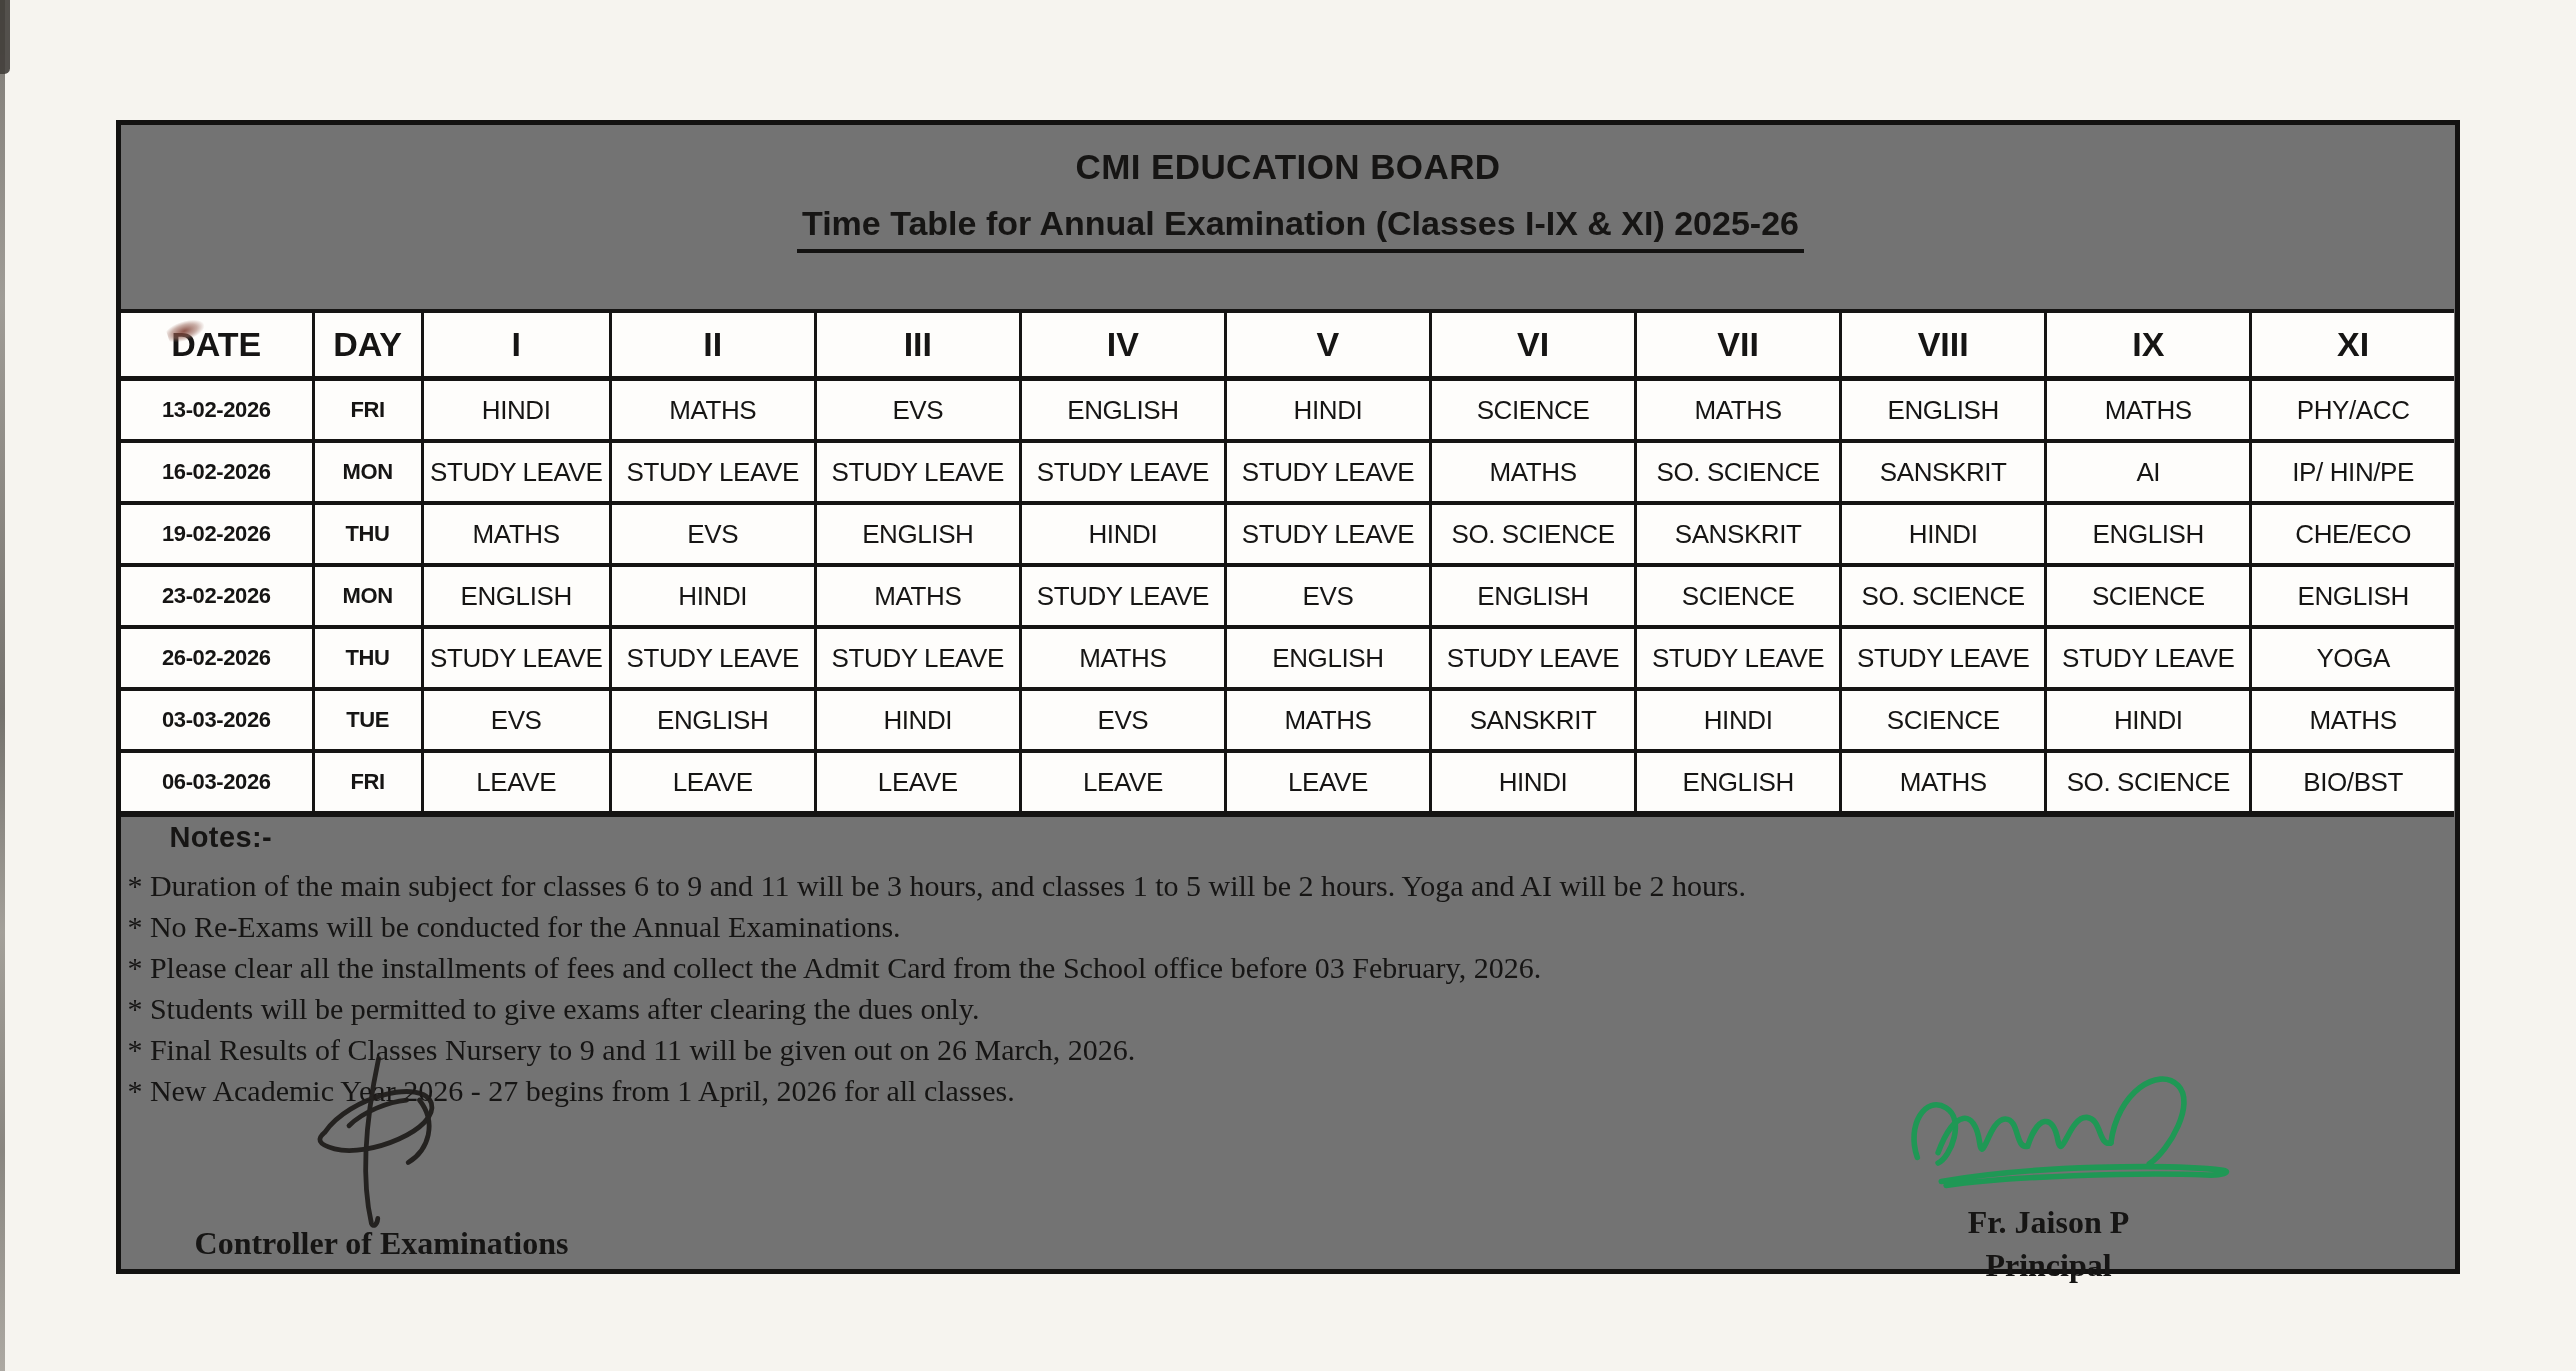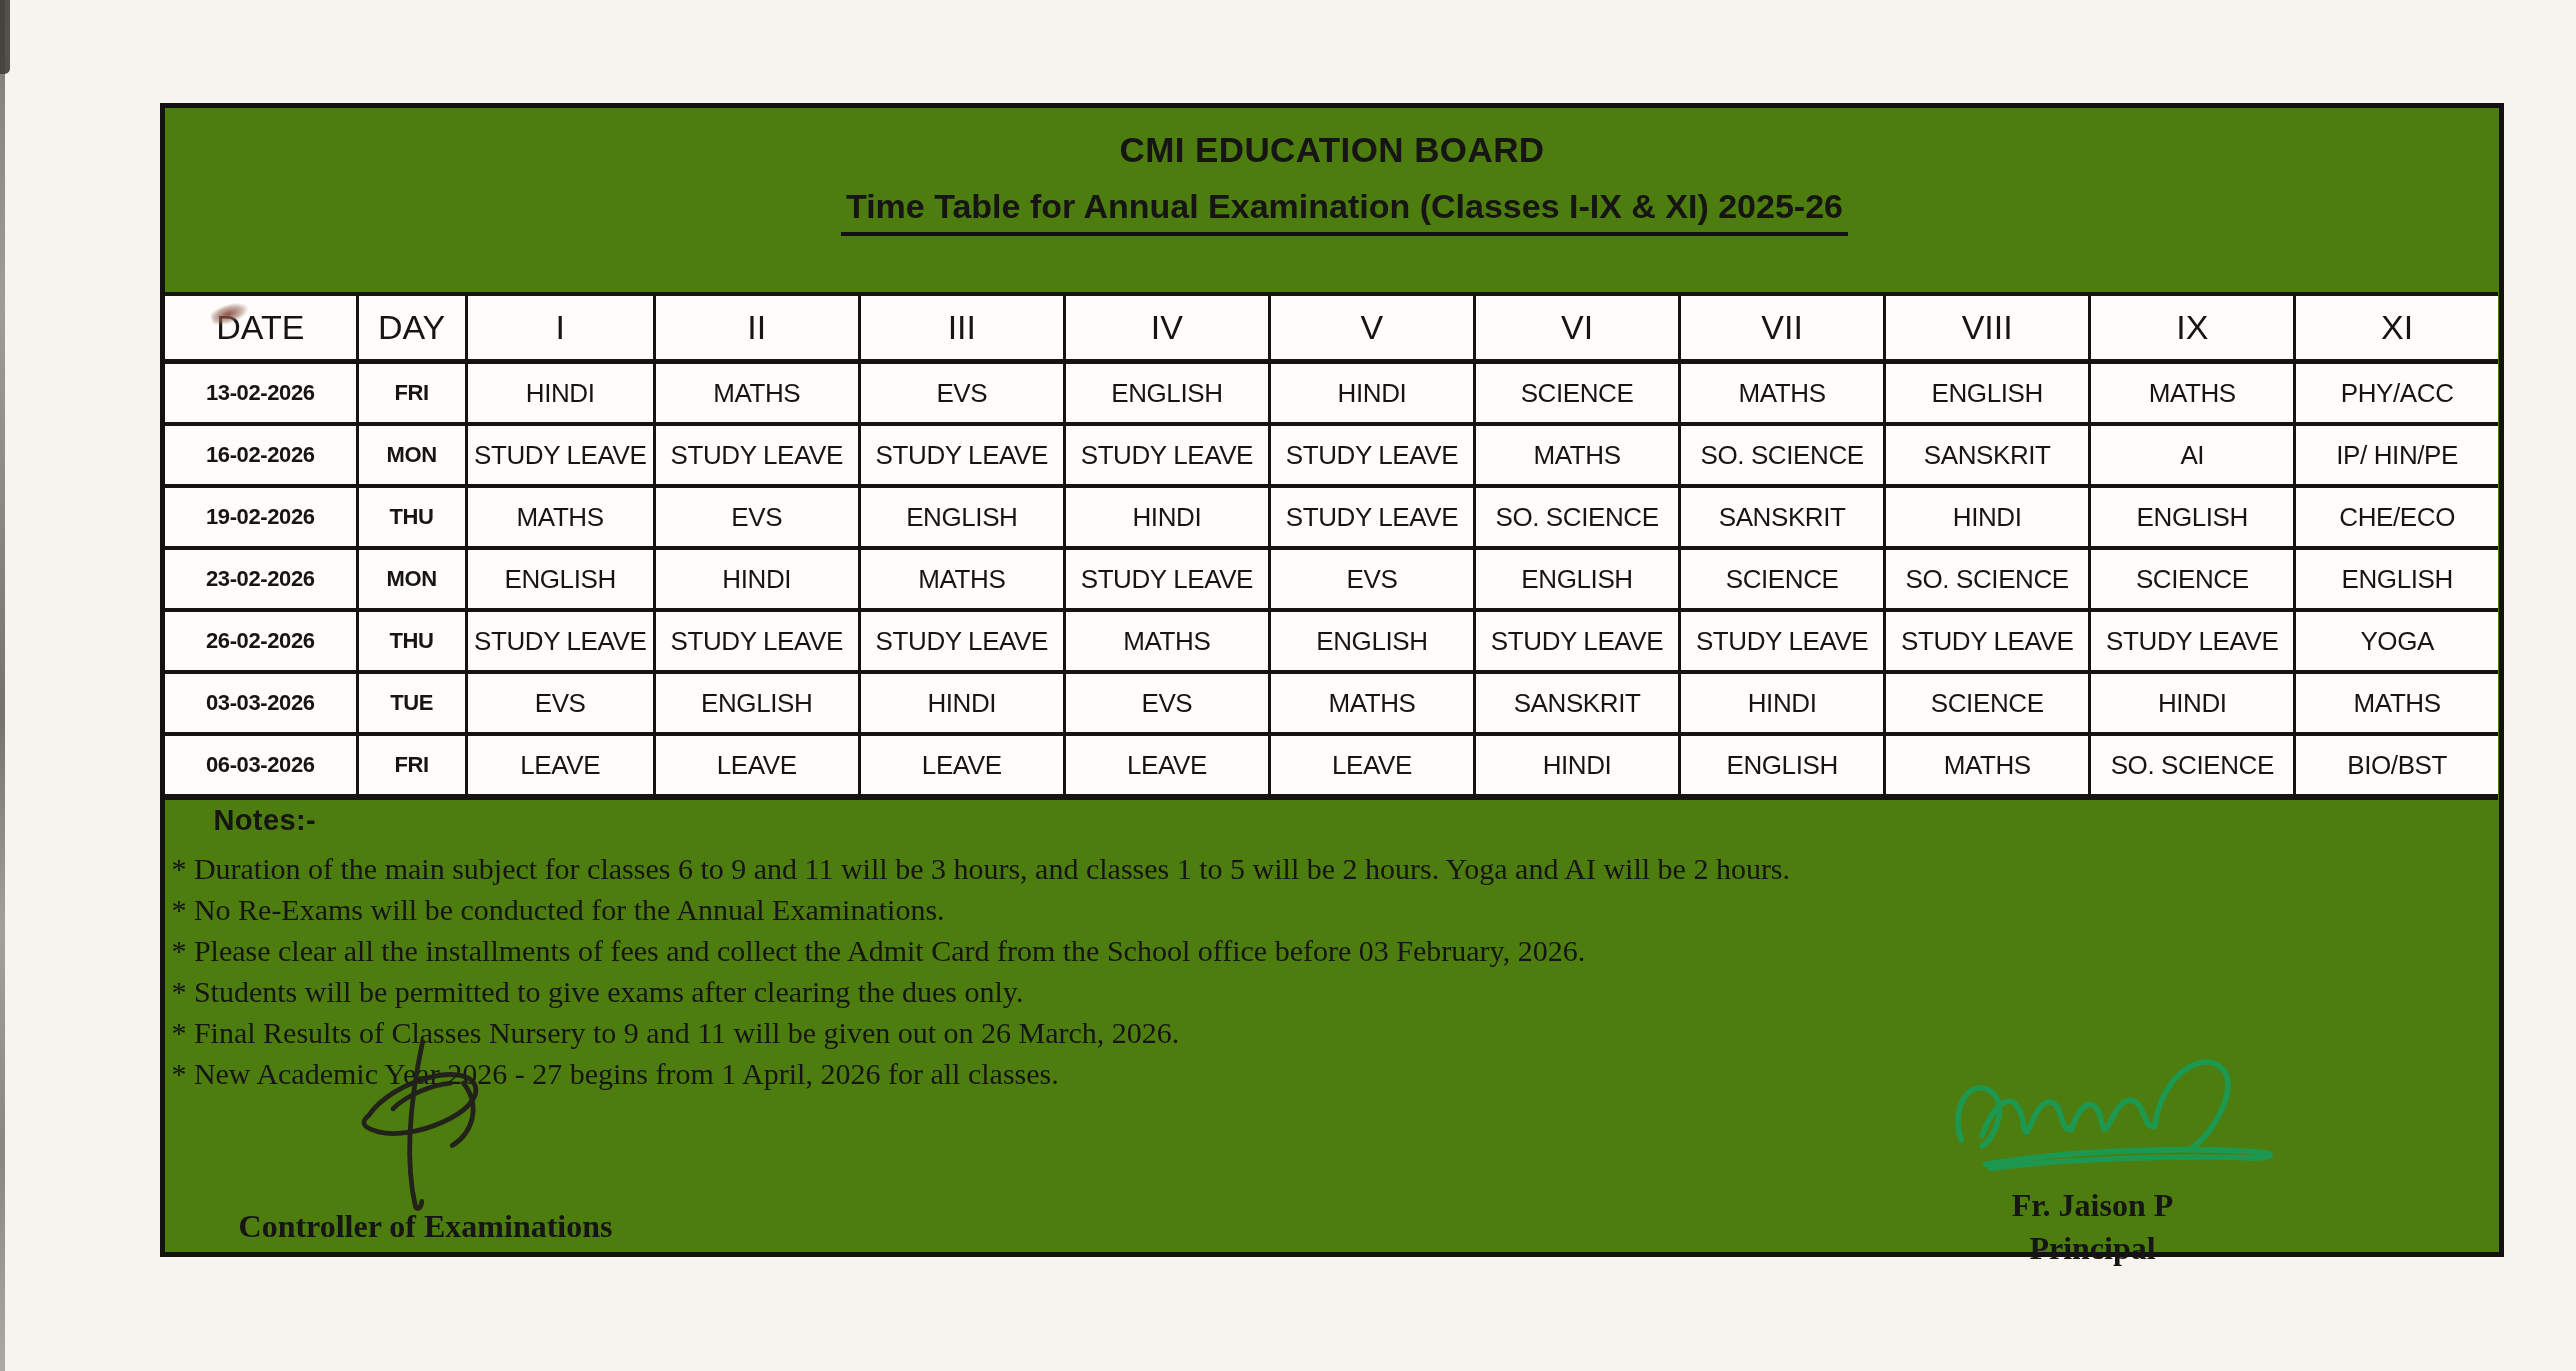--- a/index.html
+++ b/index.html
@@ -8,36 +8,36 @@
     position:relative;width:2576px;height:1371px;overflow:hidden;
     background:#f6f4ef;
     font-family:"Liberation Sans",sans-serif;color:#161514;
   }
   
   .scan-edge{position:absolute;left:0;top:0;width:4.8px;height:1371px;
     background:linear-gradient(180deg,#504d48 0%,#6b6761 6%,#8a8680 22%,#6f6b65 38%,#55524d 52%,#8f8b84 68%,#6e6a64 84%,#9a968f 100%);
     opacity:.8;}
   .scan-corner{position:absolute;left:0;top:0;width:10.4px;height:74px;background:#413e3a;border-radius:0 0 5.6px 0;opacity:.9;}
   
-  .doc-box{position:absolute;left:116px;top:103px;width:2344px;height:1154px;
-    border:5.6px solid #131211;background:#4d7c0f;box-sizing:border-box;margin-left:44px;}
+  .doc-box{position:absolute;left:116px;top:120px;width:2344px;height:1154px;
+    border:5.6px solid #131211;background:#737373;box-sizing:border-box;}
   .title{position:absolute;top:22.4px;left:0;right:0;text-align:center;
     font-weight:bold;font-size:35px;letter-spacing:0.4px;}
   .subtitle-wrap{position:absolute;top:79px;left:0;right:0;text-align:center;padding-left:25px;}
   .subtitle{display:inline-block;font-weight:bold;font-size:34px;
     border-bottom:4px solid #131211;padding:0 4.8px 6.4px 4.8px;}
   .smudge{position:absolute;left:46px;top:196px;width:38px;height:19px;z-index:5;
     background:radial-gradient(ellipse at 45% 50%, rgba(122,56,44,.85) 0%, rgba(158,110,98,.55) 45%, rgba(158,110,98,0) 72%);
     transform:rotate(-18deg);}
   
   table.tt{position:absolute;left:0;top:184px;width:2333px;border-collapse:collapse;table-layout:fixed;}
   table.tt th,table.tt td{
     border:3.2px solid #151413;text-align:center;vertical-align:middle;
     overflow:hidden;white-space:nowrap;padding:0 1.6px;background:#fefdfb;}
-  table.tt th{height:63px;font-size:34px;font-weight:normal;border-top:4px solid #151413;border-bottom:5.6px solid #151413;}
+  table.tt th{height:63px;font-size:34px;font-weight:bold;border-top:4px solid #151413;border-bottom:5.6px solid #151413;}
   table.tt td{height:58px;border-top:4px solid #151413;border-bottom:4px solid #151413;}
   table.tt tr > *:first-child{border-left:none;}
   table.tt tr > *:last-child{border-right:none;}
   table.tt tbody tr:last-child td{border-bottom:6.4px solid #151413;}
   td.date-cell,td.day-cell{font-weight:bold;font-size:22px;letter-spacing:-0.4px;}
   td.subject-cell{font-size:26px;letter-spacing:-0.4px;}
   td.hl{background:#f5e32c;}
   
   .notes{position:absolute;left:6.4px;top:696px;right:29px;}
   .notes-heading{font-weight:bold;font-size:29px;margin:0 0 11.2px 42px;letter-spacing:0.4px;}

